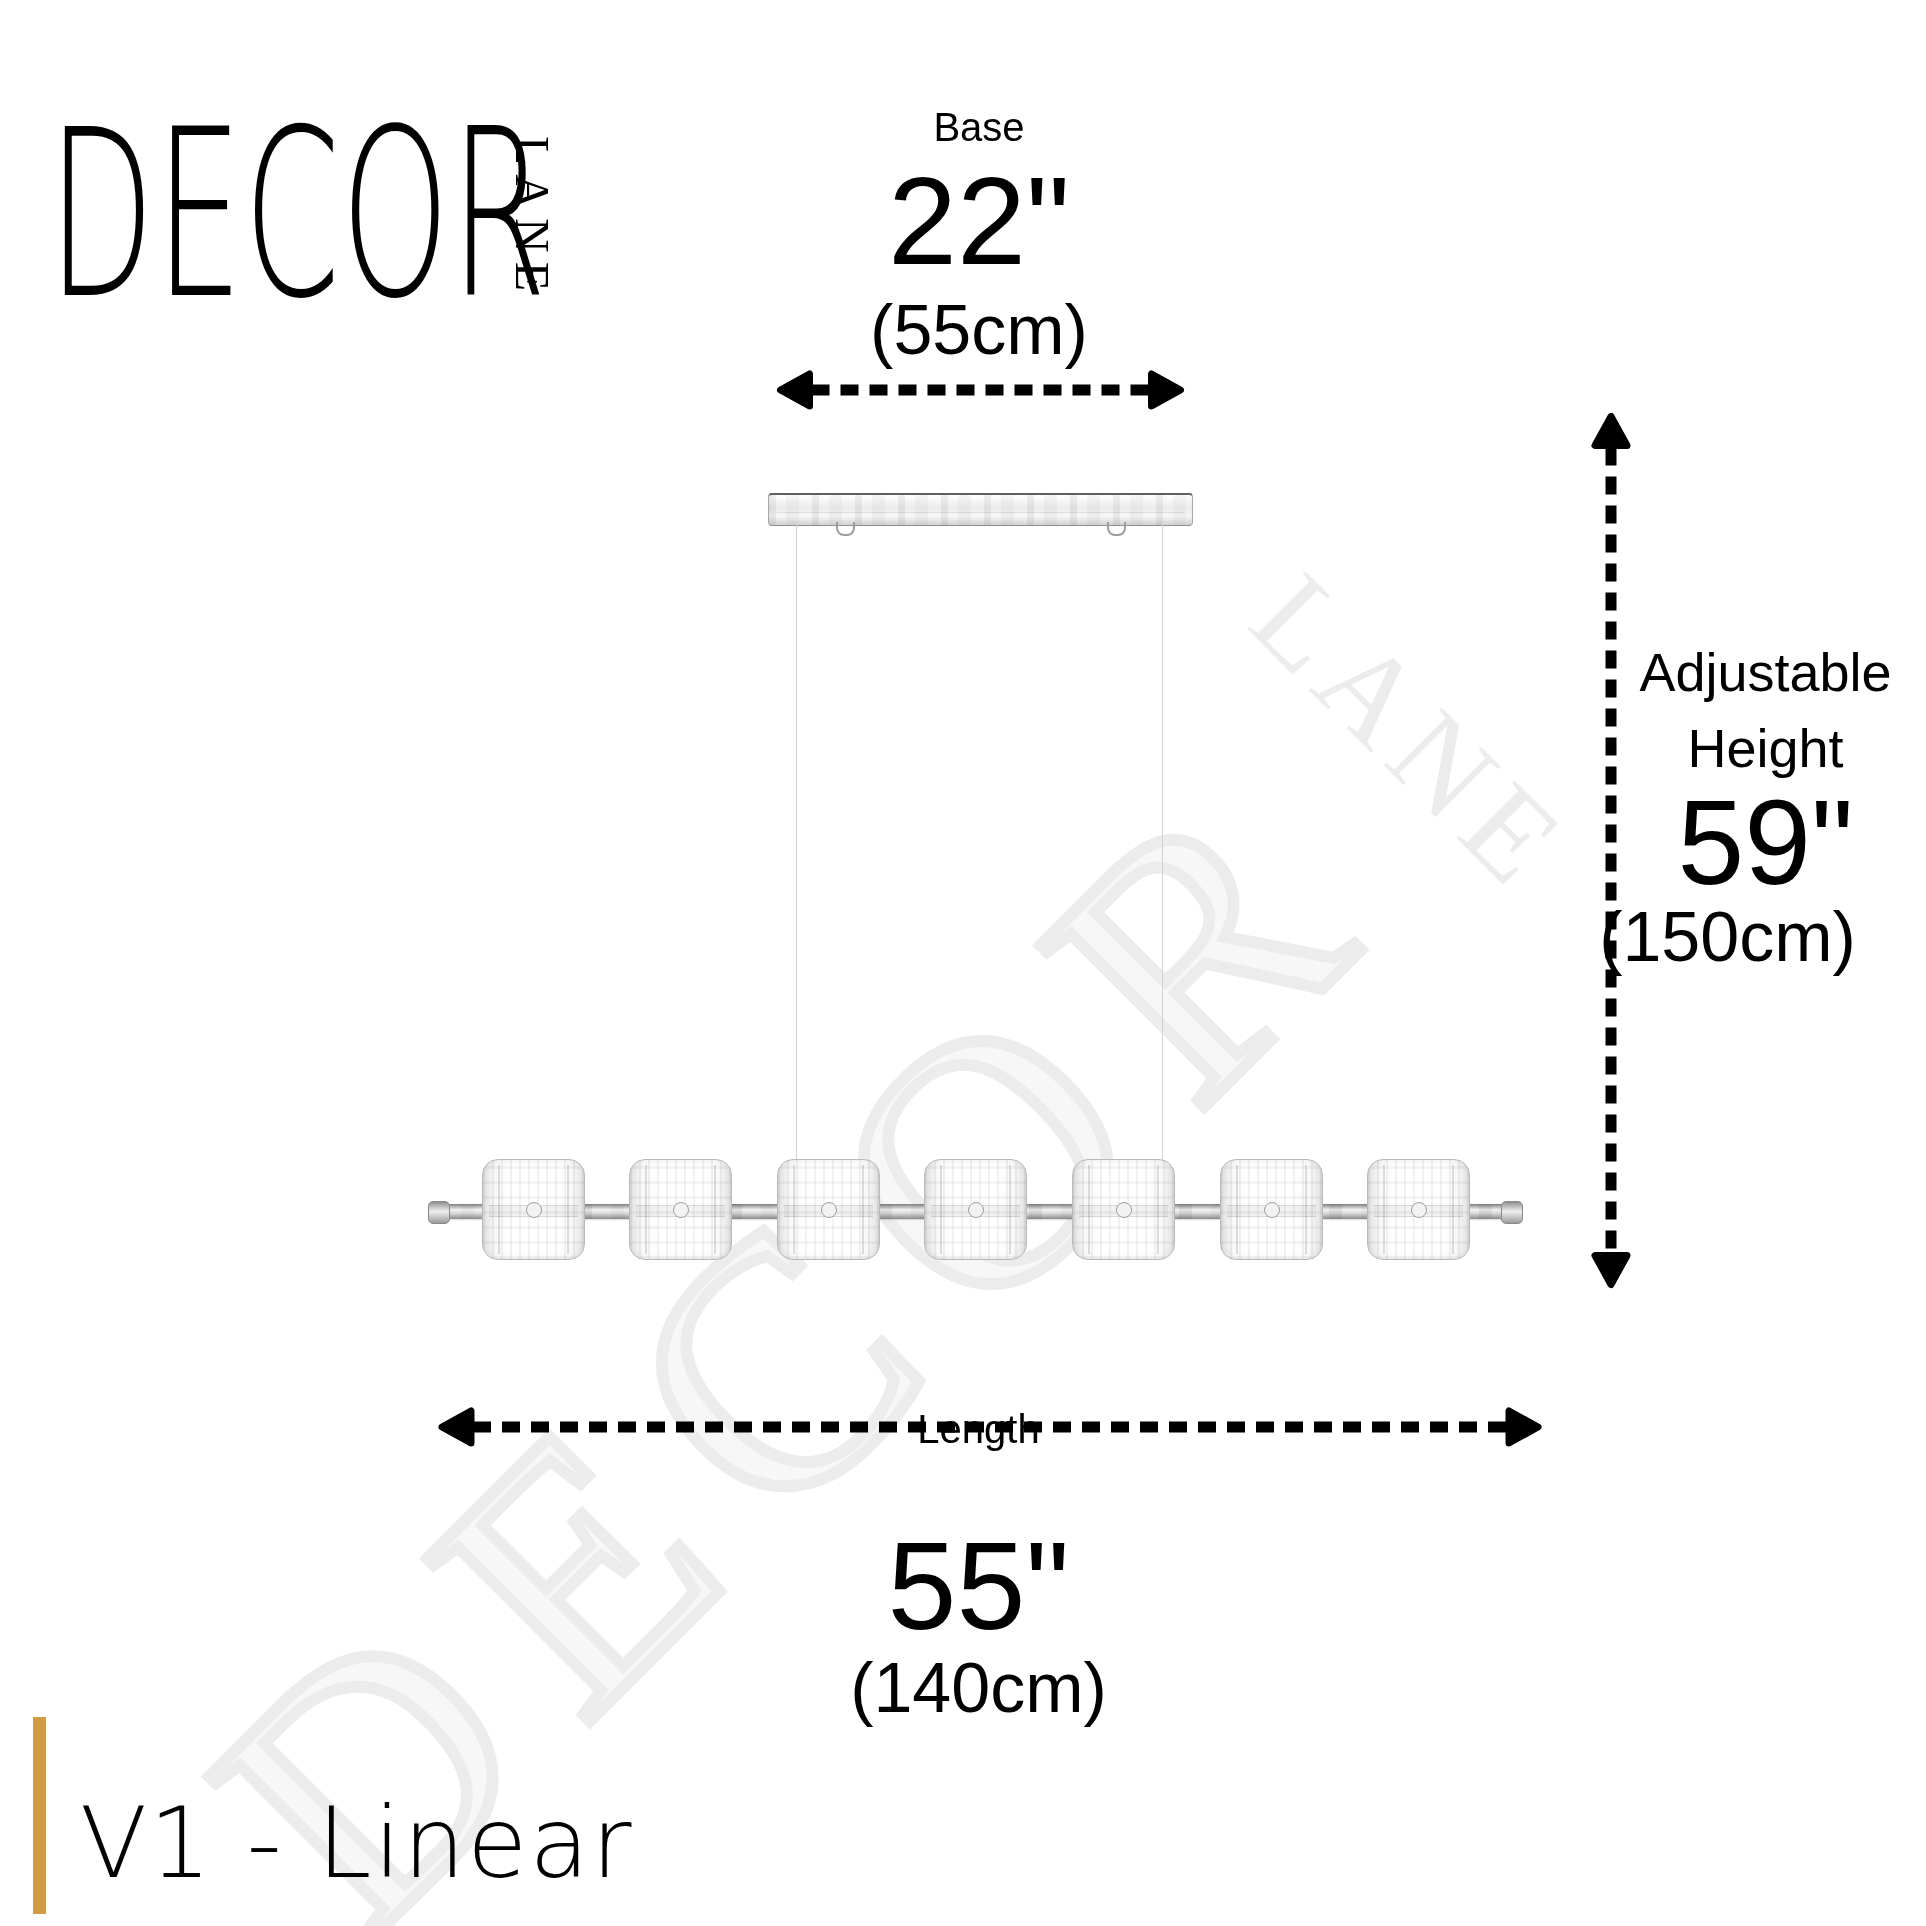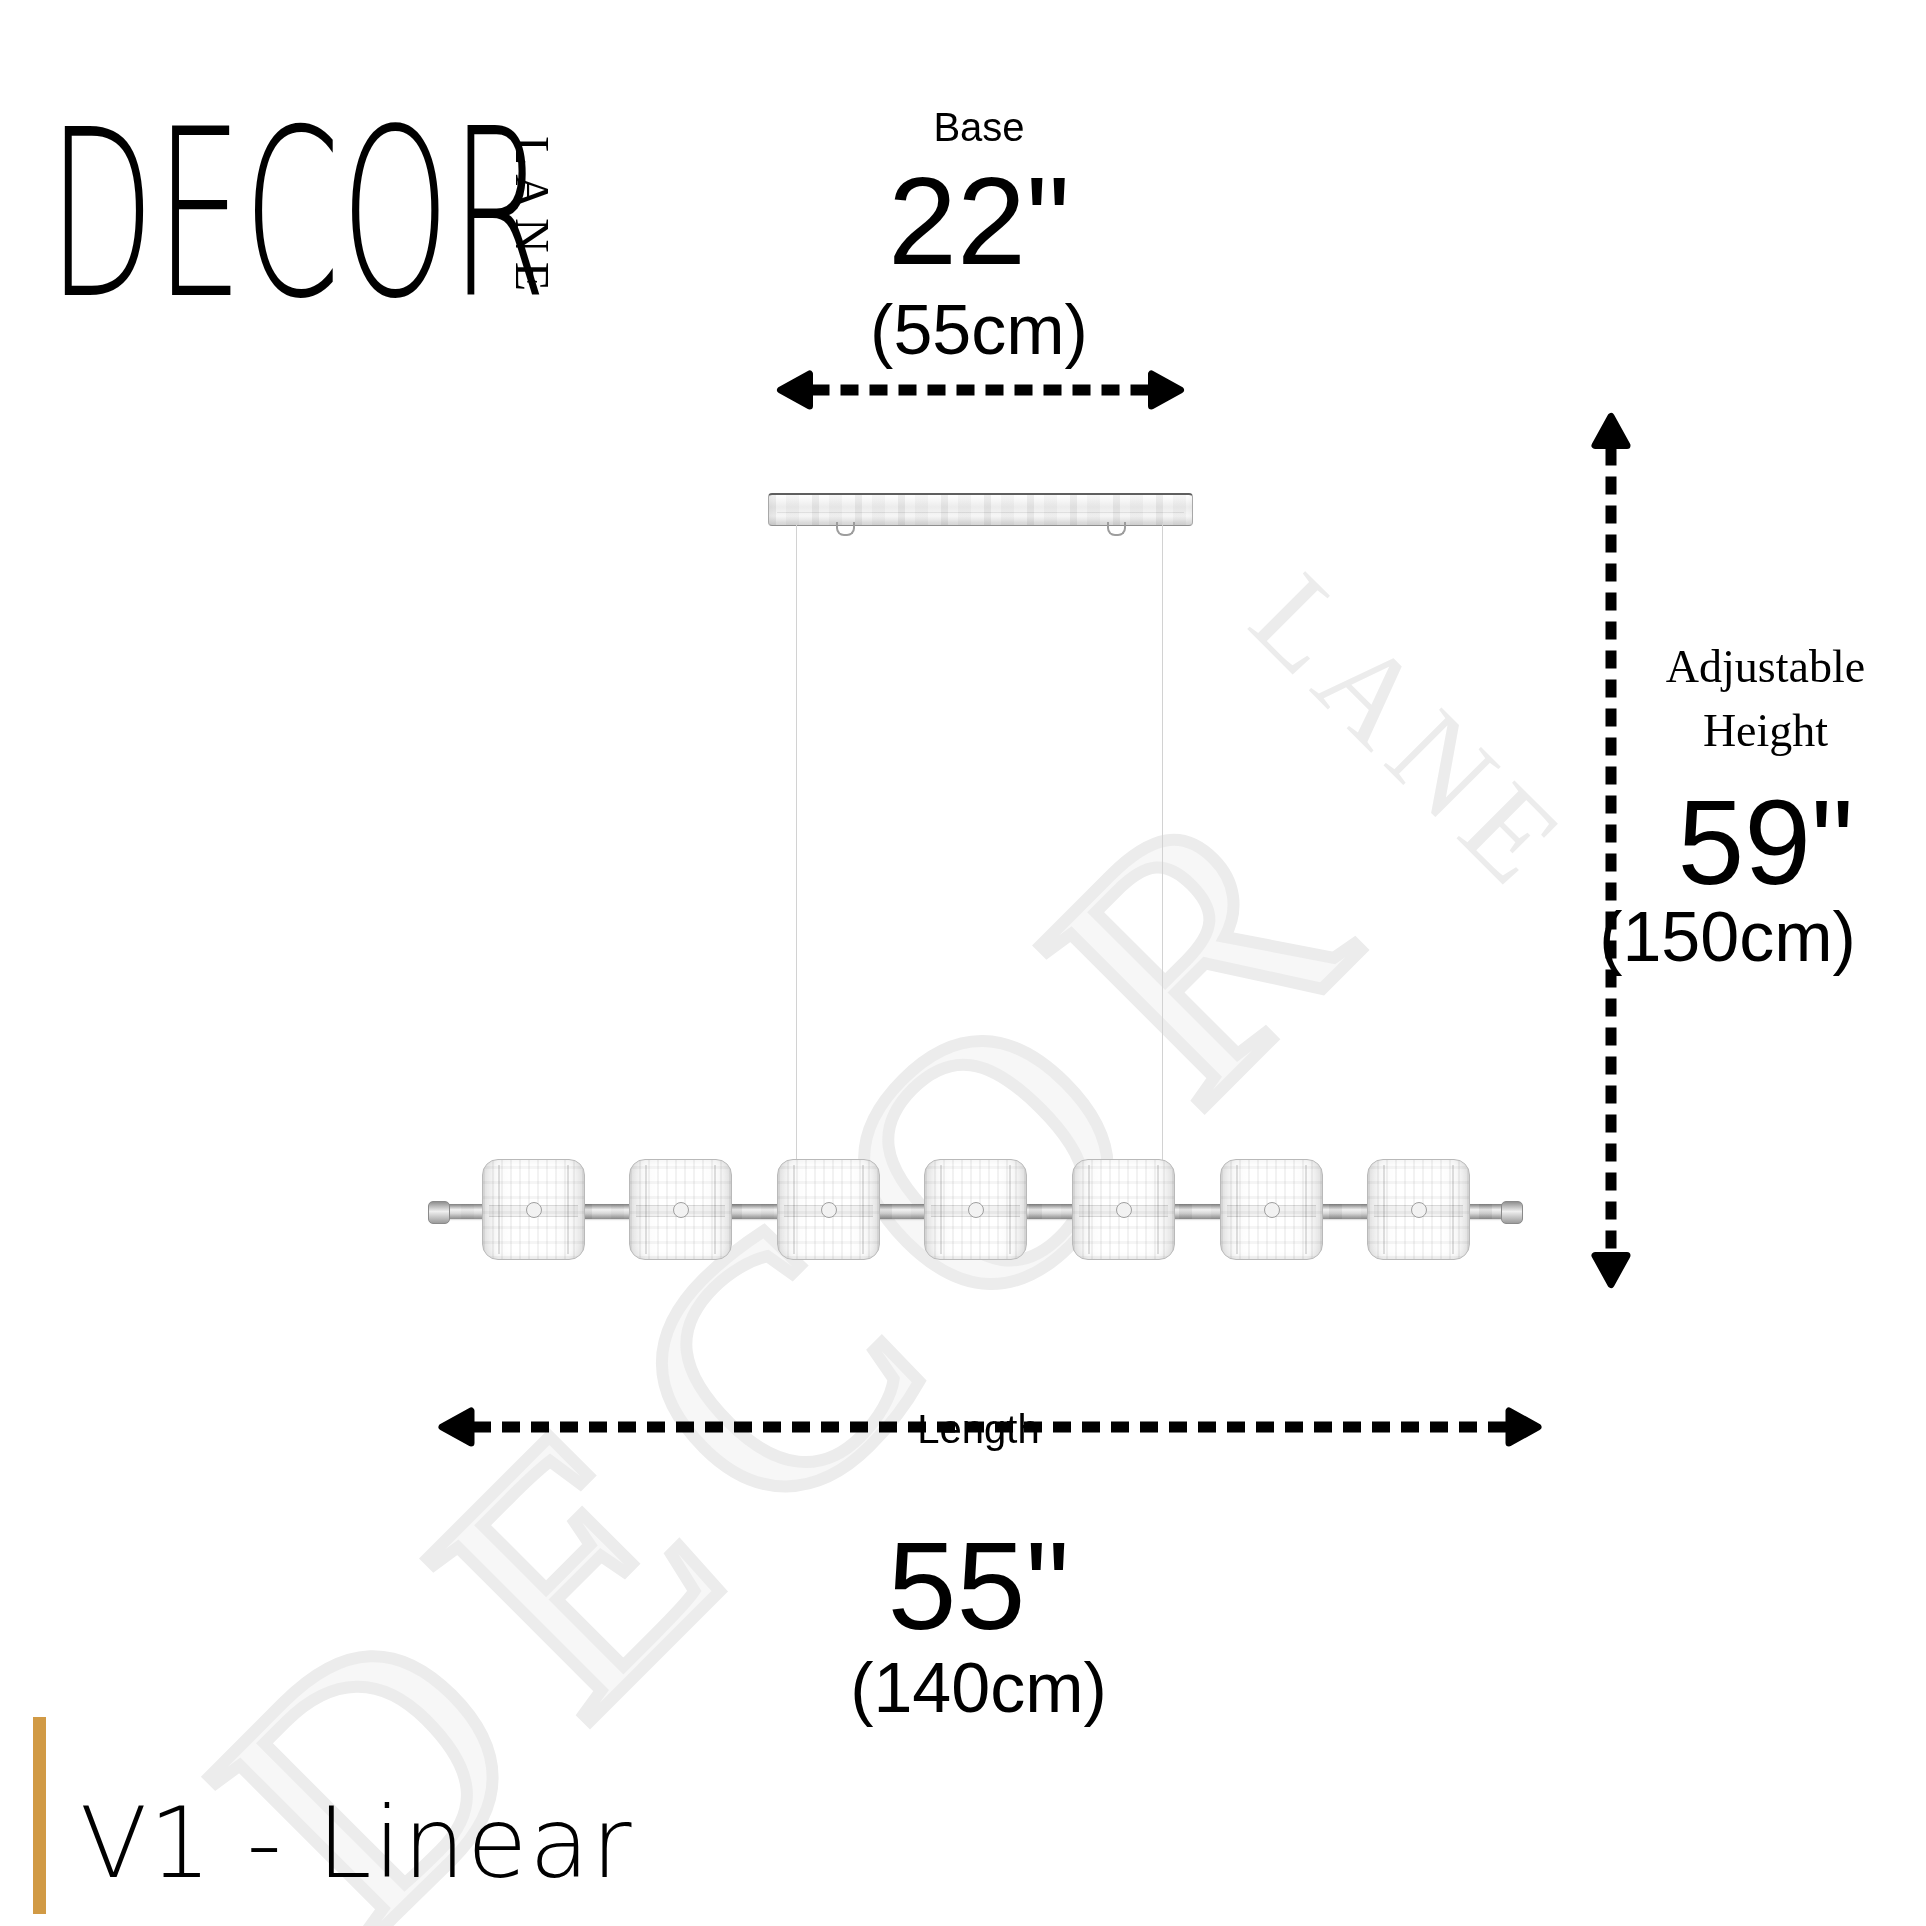--- a/index.html
+++ b/index.html
@@ -26,21 +26,21 @@
   
   .dim{position:absolute;text-align:center;z-index:2;}
   .dim-label{font-size:40px;}
   .dim-big{font-size:124px;line-height:1;}
   .dim-cm{font-size:70px;}
 
   .base-label{left:728px;top:105px;width:502px;}
   .base-big{left:728px;top:159px;width:502px;}
   .base-cm{left:728px;top:290px;width:502px;}
 
-  .adj-col{left:1610px;top:635px;width:311px;font-size:46px;line-height:1.40;font-family:Liberation Serif, serif;}
+  .adj-col{left:1610px;top:635px;width:311px;font-size:54px;line-height:1.40;}
   .adj-big{left:1610px;top:782px;width:311px;font-size:120px;}
   .adj-cm{left:1572px;top:897px;width:311px;}
 
   .len-label{left:577px;top:1407px;width:803px;}
   .len-big{left:577px;top:1524px;width:803px;}
   .len-cm{left:577px;top:1648px;width:803px;text-align:center;}
 
   
   .arrow{position:absolute;z-index:2;}
   .arrow-base{left:776px;top:368px;}

